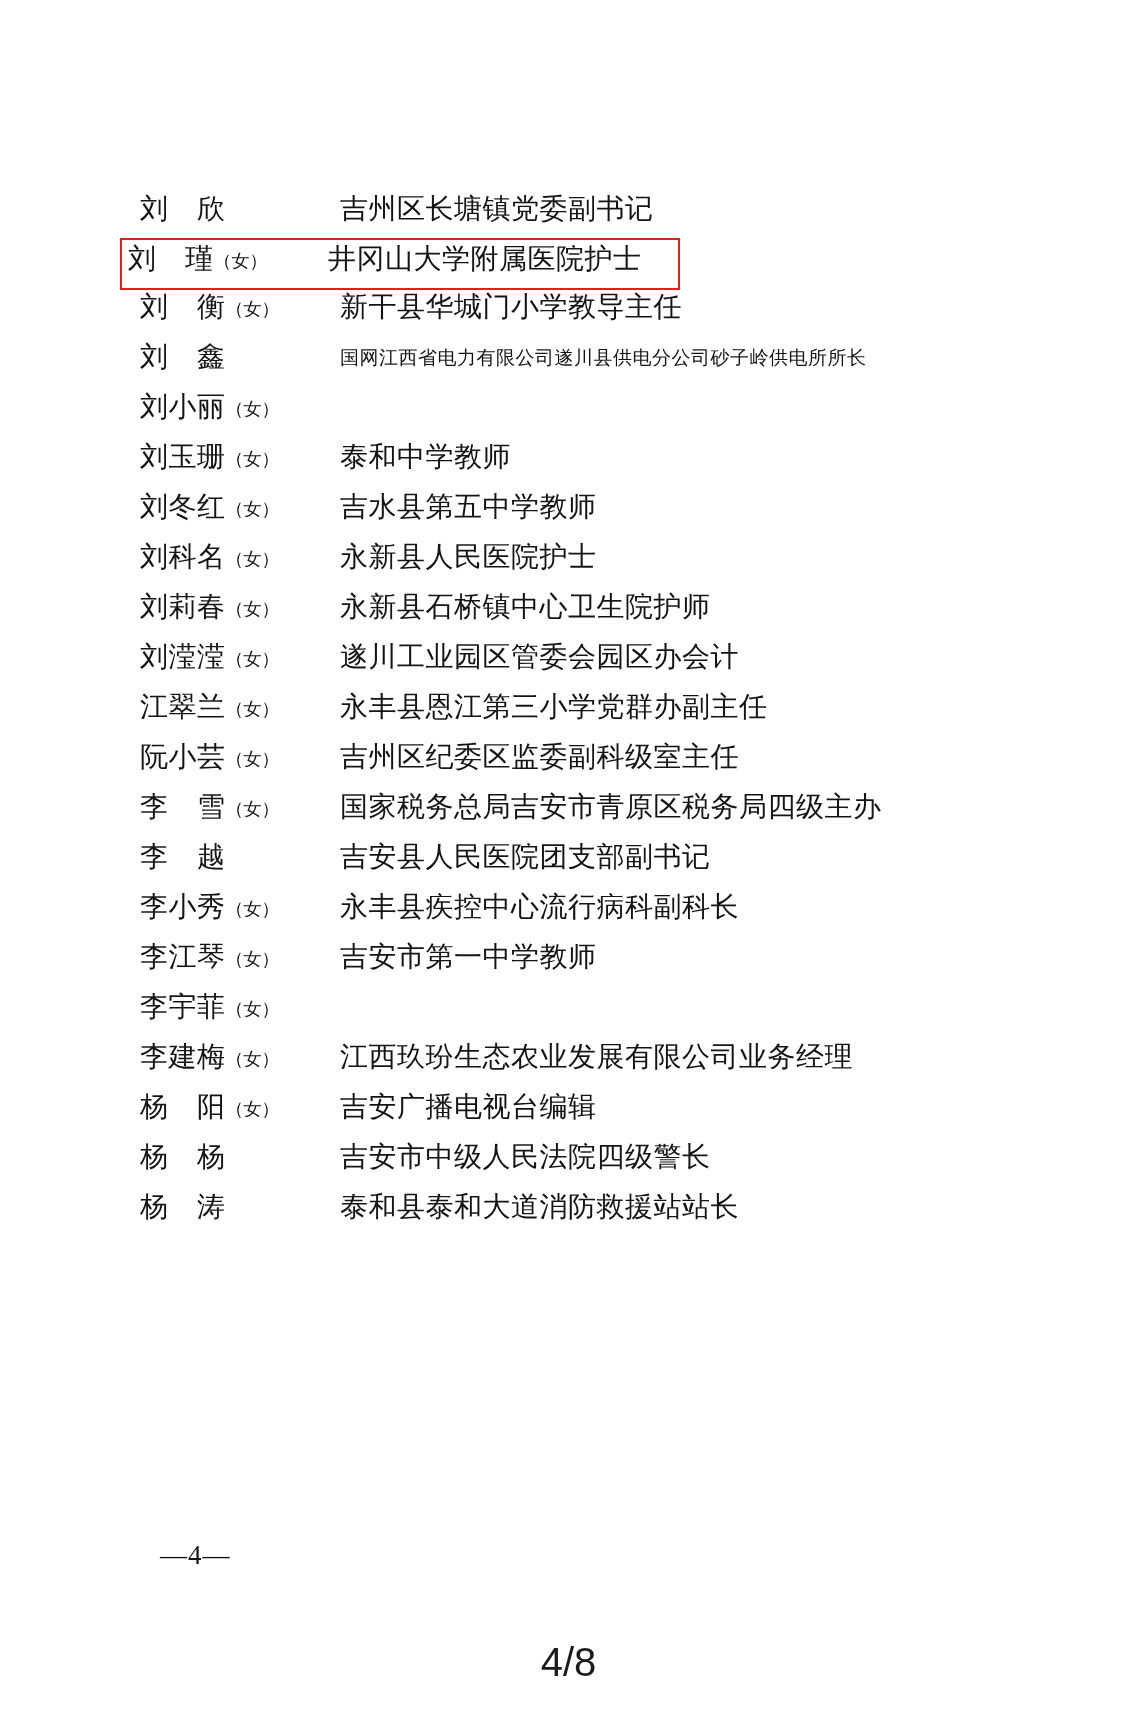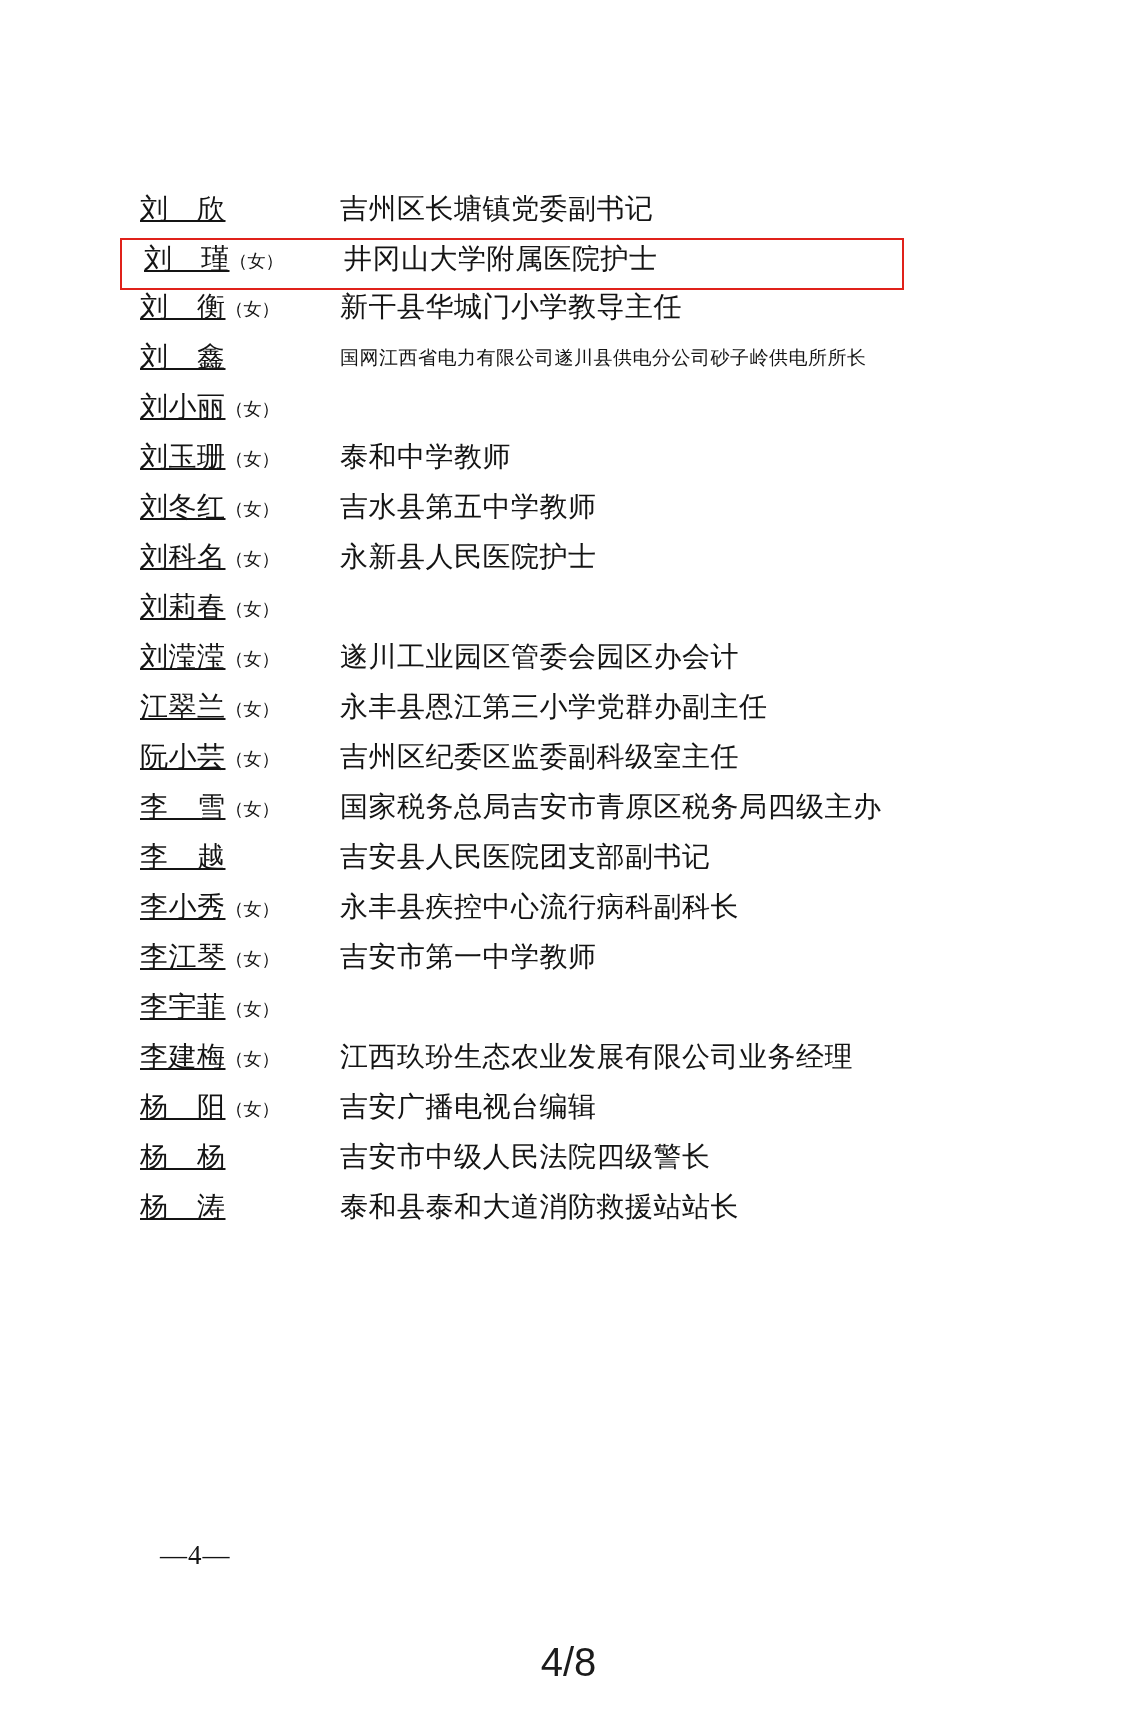--- a/index.html
+++ b/index.html
@@ -33,34 +33,33 @@
     align-items: baseline;
     height: 50px;
     position: relative;
   }
   .entry.highlighted {
     outline: 2px solid #e0211a;
     outline-offset: 0px;
     box-sizing: border-box;
     height: 48px;
     margin-left: -18px;
-    padding-left: 22px;
-    width: 780px;
+    padding-left: 6px;
+    width: 556px;
   }
   .name-col {
     width: 200px;
     flex: 0 0 200px;
     font-size: 28px;
     letter-spacing: 0.5px;
     white-space: nowrap;
     color: #141414;
   }
   .name-text {
     display: inline-block;
-    text-decoration: underline;
   }
   .gender {
     font-size: 18px;
     position: relative;
     top: -1px;
     letter-spacing: 0;
   }
   .title-col {
     font-size: 28px;
     letter-spacing: 0.5px;
@@ -122,20 +121,21 @@
       <div class="entry">
         <div class="name-col"><span class="name-text">刘冬红</span><span class="gender">（女）</span></div>
         <div class="title-col">吉水县第五中学教师</div>
       </div>
       <div class="entry">
         <div class="name-col"><span class="name-text">刘科名</span><span class="gender">（女）</span></div>
         <div class="title-col">永新县人民医院护士</div>
       </div>
       <div class="entry">
         <div class="name-col"><span class="name-text">刘莉春</span><span class="gender">（女）</span></div>
+        <div class="title-col">永新县石桥镇中心卫生院护师</div>
       </div>
       <div class="entry">
         <div class="name-col"><span class="name-text">刘滢滢</span><span class="gender">（女）</span></div>
         <div class="title-col">遂川工业园区管委会园区办会计</div>
       </div>
       <div class="entry">
         <div class="name-col"><span class="name-text">江翠兰</span><span class="gender">（女）</span></div>
         <div class="title-col">永丰县恩江第三小学党群办副主任</div>
       </div>
       <div class="entry">

